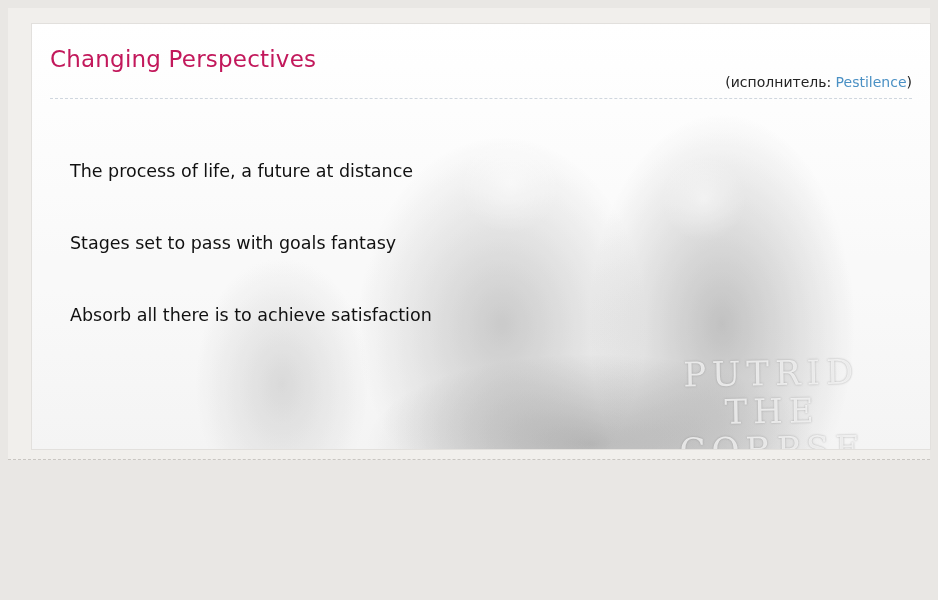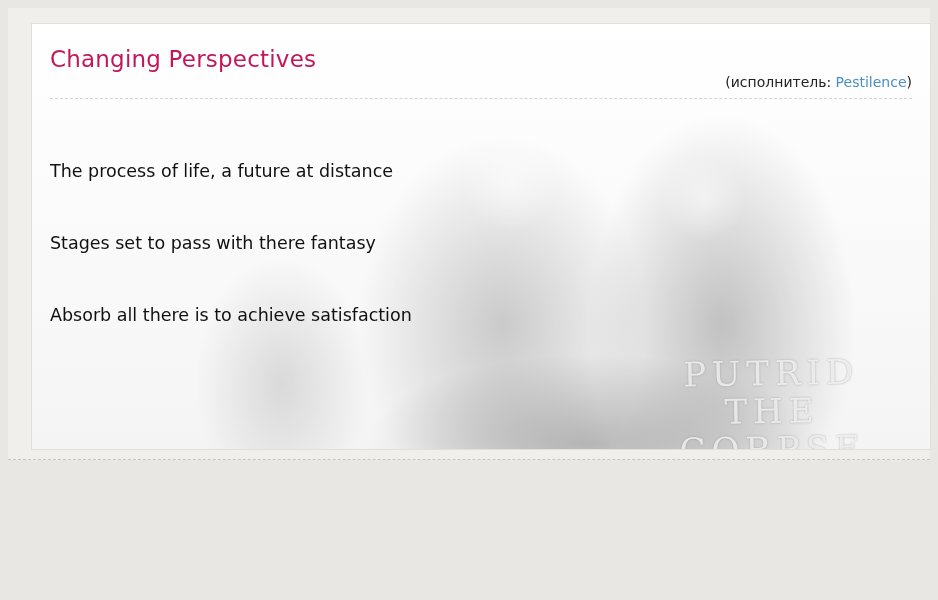--- a/index.html
+++ b/index.html
@@ -106,36 +106,37 @@
   .lyrics {
     position: relative;
     margin-top: 12px;
     font-size: 17.5px;
     line-height: 24px;
     color: #111111;
     white-space: pre;
   }
   .lyrics div {
     height: 24px;
+    margin-left: 20px;
   }
 </style>
 </head>
 <body>
 
 <div class="page-wrap">
   <div class="outer-frame">
     <div class="lyric-card">
       <div class="card-bg"></div>
       <div class="logo-ghost">PUTRID THE CORPSE</div>
       <div class="card-inner">
         <h1 class="song-title">Changing Perspectives</h1>
         <div class="artist-line"><span>(исполнитель: </span><a class="artist-link" href="#">Pestilence</a><span>)</span></div>
         <div class="lyrics">
           <div>The process of life, a future at distance</div>
-          <div>Stages set to pass with there fantasy</div>
+          <div>Stages set to pass with goals fantasy</div>
           <div>Absorb all there is to achieve satisfaction</div>
           
           
           
           
           
           
           
           
         </div>

